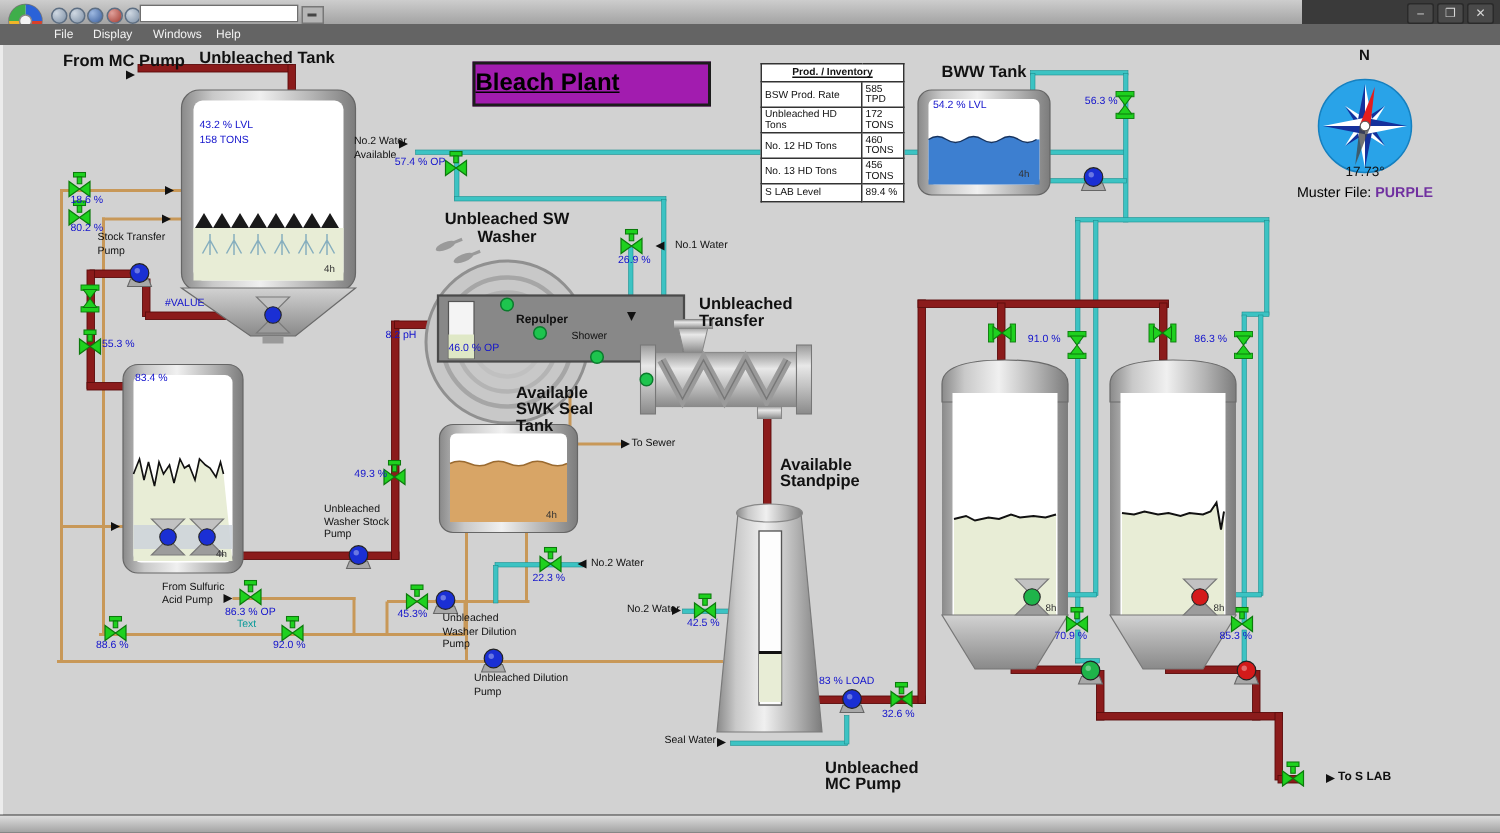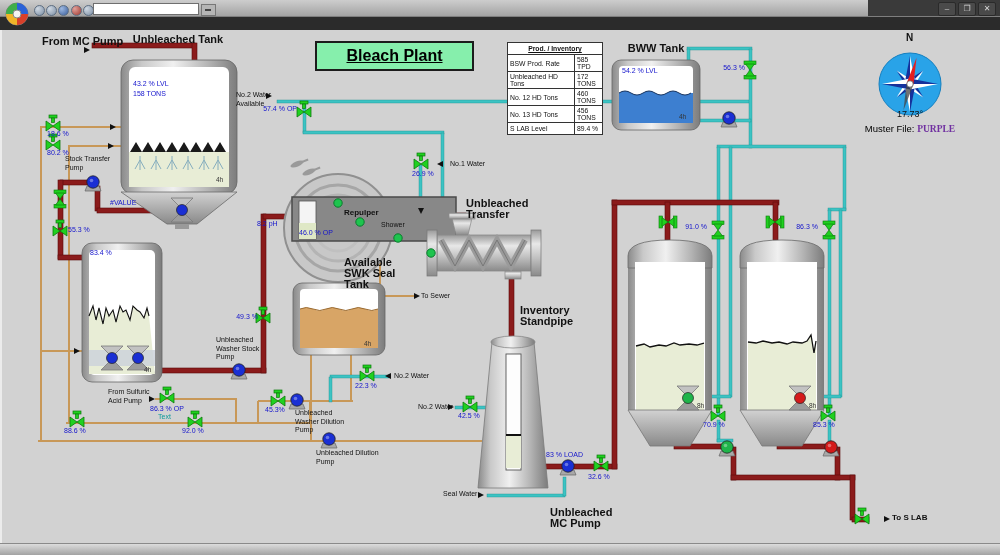--- a/index.html
+++ b/index.html
@@ -33,30 +33,30 @@
   .blu{color:#1414cc;}
   .teal{color:#0a9a9a;}
   .b{font-weight:bold;}
   .c{text-align:center;}
   .r{text-align:right;}
   .t8{font-size:8px;}
   .t9{font-size:11px;line-height:11px;}
   .t11{font-size:11px;line-height:12px;}
   .trend{font-size:6.5px;color:#333;}
   
-  #plantTitle{position:absolute;left:315px;top:41px;width:155px;height:26px;background:#86efac;
-              border:2px solid #1c1c1c;z-index:5;text-align:center;}
+  #plantTitle{position:absolute;left:315px;top:41px;width:155px;height:26px;background:#a21caf;
+              border:2px solid #1c1c1c;z-index:5;text-align:left;}
   #plantTitle span{font-size:16px;font-weight:bold;line-height:26px;text-decoration:underline;}
   #invTable{position:absolute;left:507px;top:42px;width:96px;z-index:5;border-collapse:collapse;
             background:#fff;font-size:6.8px;}
   #invTable td,#invTable th{border:1px solid #333;padding:1px 2px;height:9px;color:#111;}
   #invTable th{text-decoration:underline;font-weight:bold;text-align:center;}
   
   #muster{position:absolute;left:848px;top:123px;width:124px;text-align:center;font-size:9.5px;z-index:5;}
-  #muster .mv{color:#7030a0;font-weight:bold;font-family:Liberation Serif, serif;}
+  #muster .mv{color:#7030a0;font-weight:bold;}
 </style>
 </head>
 <body>
 
 <div id="stage">
 
   <div id="canvas"></div>
 
   <svg id="gfx" viewBox="0 0 1000 555">
     <defs>
@@ -405,39 +405,40 @@
   <div class="L trend" style="left:144px;top:366px">4h</div>
   <div class="L w" style="left:108px;top:388px;width:50px">From Sulfuric Acid Pump</div>
   <div class="L blu" style="left:150px;top:405px">86.3 % OP</div>
   <div class="L teal" style="left:158px;top:413px">Text</div>
   <div class="L blu" style="left:64px;top:427px">88.6 %</div>
   <div class="L blu" style="left:182px;top:427px">92.0 %</div>
   <div class="L w" style="left:216px;top:336px;width:52px">Unbleached Washer Stock Pump</div>
   <div class="L blu" style="left:257px;top:220px">8.2 pH</div>
   <div class="L blu r" style="left:226px;top:313px;width:32px">49.3 %</div>
 
+  <div class="L b t11 c w" style="left:278px;top:140px;width:120px">Unbleached SW Washer</div>
   <div class="L w" style="left:236px;top:91px;width:46px">No.2 Water Available</div>
   <div class="L blu r" style="left:250px;top:105px;width:47px">57.4 % OP</div>
   <div class="L b t8" style="left:344px;top:209px">Repulper</div>
   <div class="L blu" style="left:299px;top:229px">46.0 % OP</div>
   <div class="L" style="left:381px;top:221px">Shower</div>
   <div class="L" style="left:450px;top:160px">No.1 Water</div>
   <div class="L blu" style="left:412px;top:170px">26.9 %</div>
 
   <div class="L b t9 w" style="left:344px;top:257px;width:72px">Available SWK Seal Tank</div>
   <div class="L trend" style="left:364px;top:340px">4h</div>
   <div class="L" style="left:421px;top:292px">To Sewer</div>
   <div class="L" style="left:394px;top:372px">No.2 Water</div>
   <div class="L blu" style="left:355px;top:382px">22.3 %</div>
   <div class="L blu" style="left:265px;top:406px">45.3%</div>
   <div class="L w" style="left:295px;top:409px;width:62px">Unbleached Washer Dilution Pump</div>
   <div class="L w" style="left:316px;top:449px;width:82px">Unbleached Dilution Pump</div>
 
   <div class="L b t9 w" style="left:466px;top:198px;width:64px">Unbleached Transfer</div>
-  <div class="L b t9 w" style="left:520px;top:305px;width:64px">Inventory Standpipe</div>
+  <div class="L b t9 w" style="left:520px;top:305px;width:64px">Available Standpipe</div>
   <div class="L" style="left:418px;top:403px">No.2 Water</div>
   <div class="L blu" style="left:458px;top:412px">42.5 %</div>
   <div class="L" style="left:443px;top:490px">Seal Water</div>
   <div class="L blu" style="left:546px;top:451px">83 % LOAD</div>
   <div class="L blu" style="left:588px;top:473px">32.6 %</div>
   <div class="L b t9 w" style="left:550px;top:507px;width:72px">Unbleached MC Pump</div>
 
   <div class="L b t11 c" style="left:616px;top:42px;width:80px">BWW Tank</div>
   <div class="L blu" style="left:622px;top:67px">54.2 % LVL</div>
   <div class="L trend" style="left:679px;top:113px">4h</div>
@@ -505,14 +506,20 @@
   <div id="appicon">
     <svg width="24" height="24" viewBox="0 0 24 24">
       <circle cx="12" cy="12" r="11" fill="#e8e8e8" stroke="#777"></circle>
       <path d="M12 12 L12 1 A11 11 0 0 1 23 12 Z" fill="#2a62d8"></path>
       <path d="M12 12 L23 12 A11 11 0 0 1 12 23 Z" fill="#d8402a"></path>
       <path d="M12 12 L12 23 A11 11 0 0 1 1 12 Z" fill="#f0b428"></path>
       <path d="M12 12 L1 12 A11 11 0 0 1 12 1 Z" fill="#3fae4a"></path>
       <circle cx="12" cy="12" r="4" fill="#f4f4f4" stroke="#888"></circle>
     </svg>
   </div>
+  <div id="menubar">
+    <span class="menuitem" style="left:32px">File</span>
+    <span class="menuitem" style="left:58px">Display</span>
+    <span class="menuitem" style="left:98px">Windows</span>
+    <span class="menuitem" style="left:140px">Help</span>
+  </div>
   <div id="bottomstrip"></div>
 </div>
 
 </body></html>

